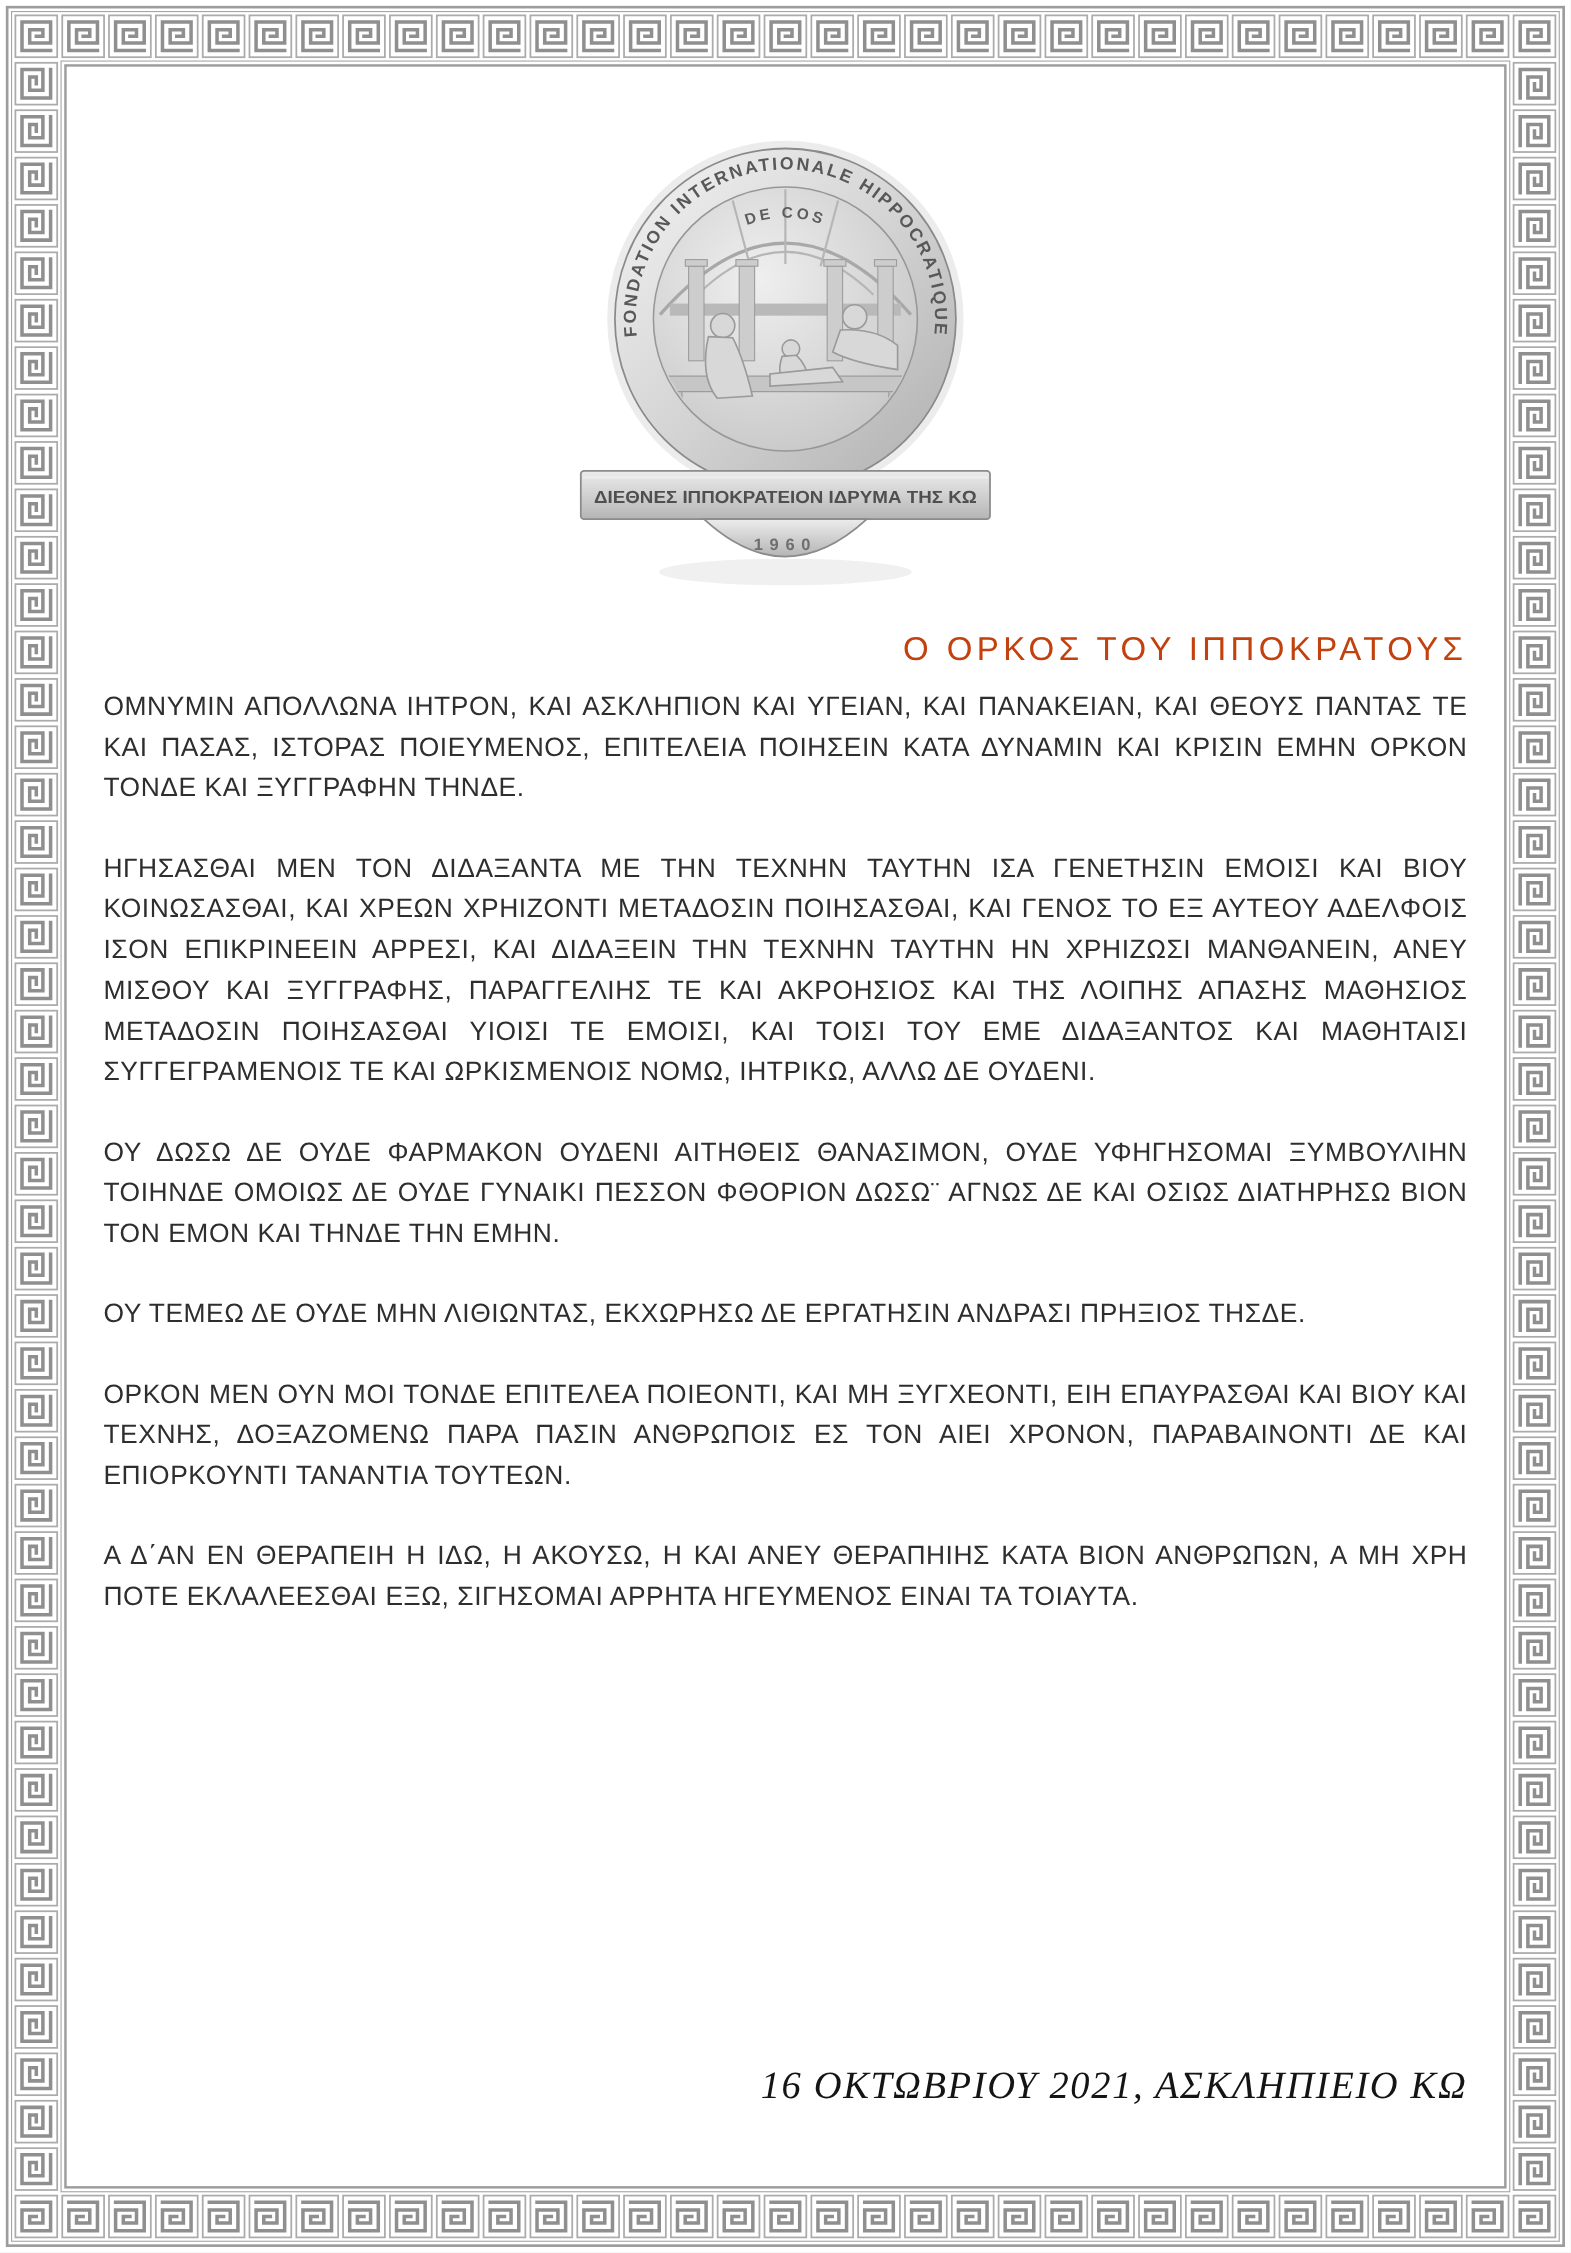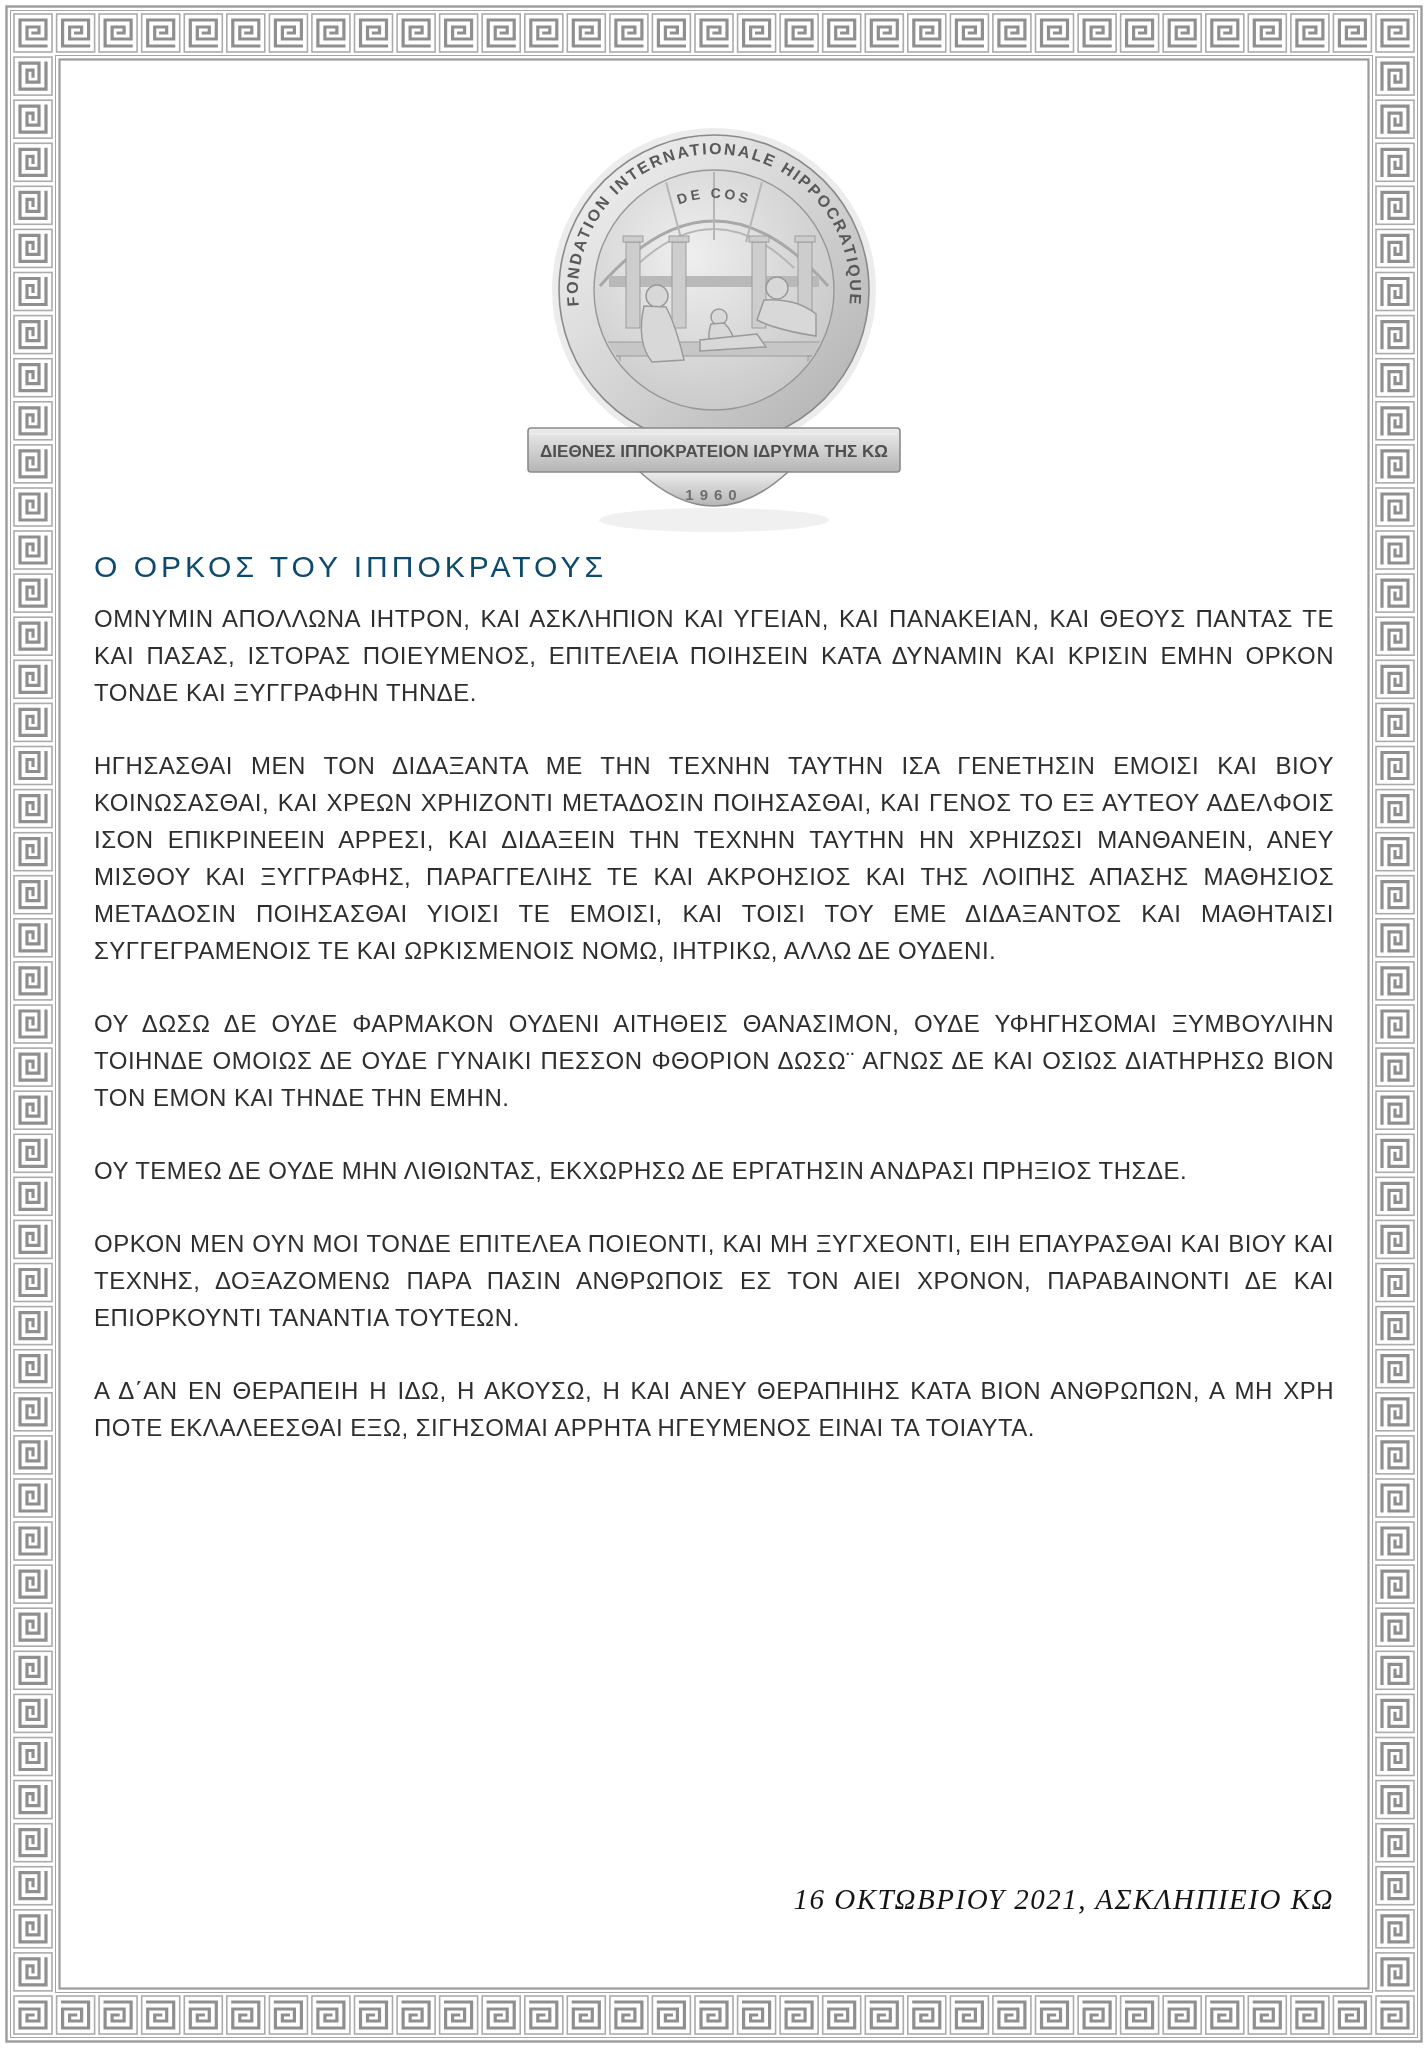--- a/index.html
+++ b/index.html
@@ -15,42 +15,43 @@
   .content {
     position:absolute;
     left:94px; right:94px; top:0; bottom:0;
   }
   .medallion-wrap {
     margin-top:90px;
     display:flex;
     justify-content:center;
   }
   .doc-title {
-    text-align:left;
+    margin-top:24px;
+    text-align:right;
     font-size:30px;
     font-weight:400;
     letter-spacing:4px;
-    color:#0c4a6e;
+    color:#c2410c;
     white-space:nowrap;
   }
   .oath { margin-top:16px; }
   .oath p {
     margin:0 0 36px 0;
     font-size:24px;
     line-height:37px;
     letter-spacing:0.5px;
     text-align:justify;
     color:#2e2e2e;
   }
   .date-line {
     position:absolute;
     right:0; bottom:132px;
     font-family:"Liberation Serif", serif;
     font-style:italic;
-    font-size:29px;
+    font-size:35px;
     letter-spacing:1.5px;
     color:#141414;
     white-space:nowrap;
   }
   .medal-arc-text { font-family:"Liberation Sans",sans-serif; font-size:16px; letter-spacing:2.2px; fill:#585858; font-weight:bold; }
   .medal-arc-text2 { font-family:"Liberation Sans",sans-serif; font-size:14px; letter-spacing:3px; fill:#5d5d5d; font-weight:bold; }
   .medal-ribbon-text { font-family:"Liberation Sans",sans-serif; font-size:16px; font-weight:bold; fill:#4f4f4f; }
   .medal-year { font-family:"Liberation Sans",sans-serif; font-size:15px; letter-spacing:6px; fill:#6e6e6e; font-weight:bold; }
 </style>
 </head>

